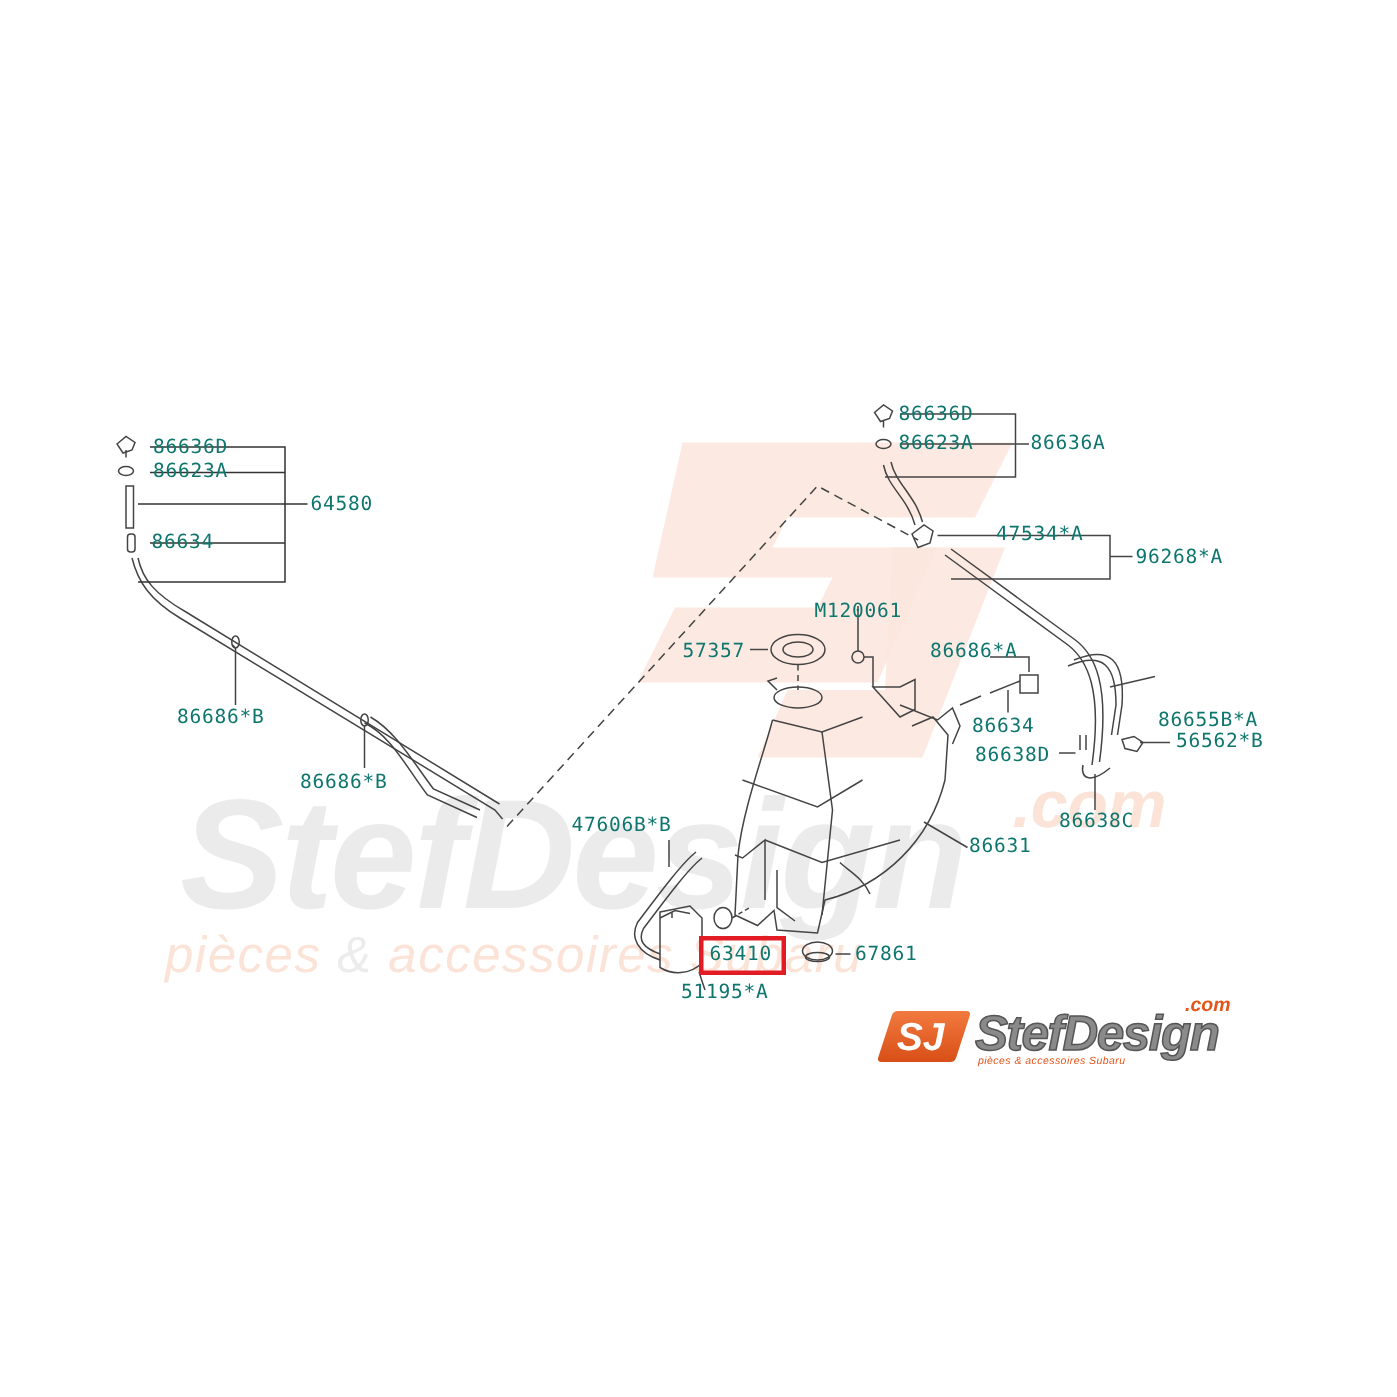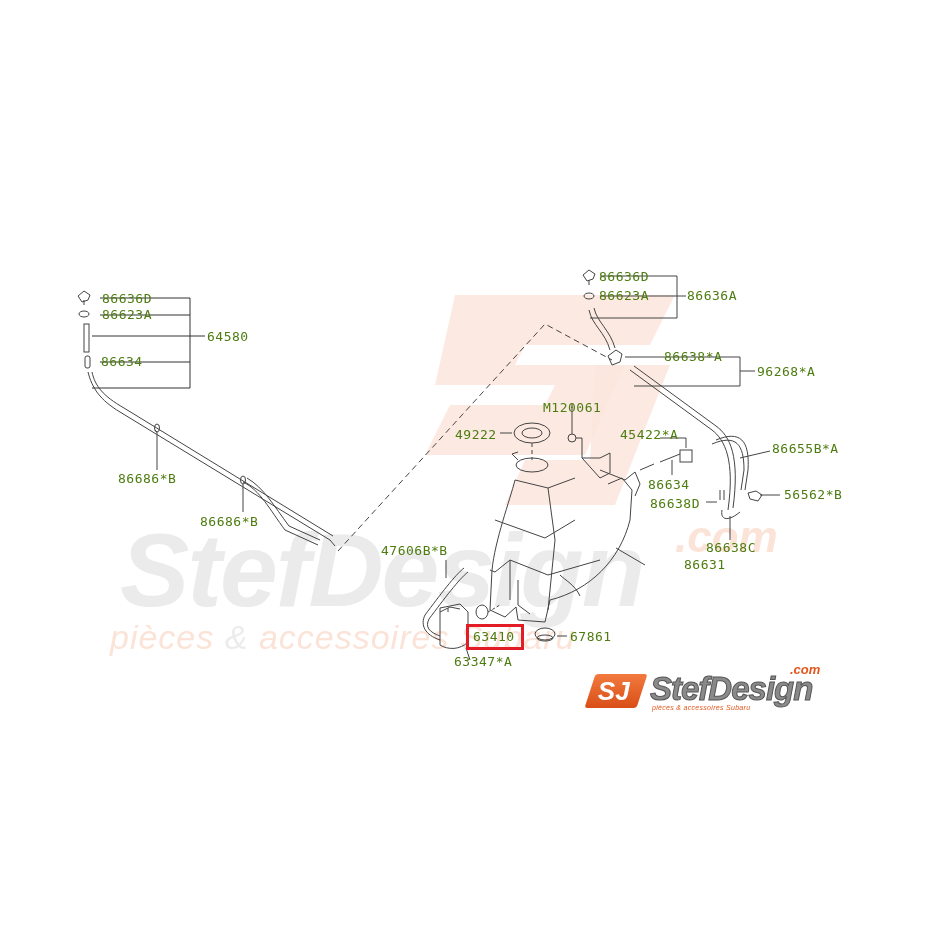--- a/index.html
+++ b/index.html
@@ -1,18 +1,18 @@
 <!DOCTYPE html>
 <html><head>
 <meta charset="utf-8">
 <style>
   html, body { margin: 0; padding: 0; background: #ffffff; }
   body { width: 931px; height: 931px; position: relative; overflow: hidden; font-family: "DejaVu Sans Mono", monospace; }
   .canvas { position: absolute; left: 0; top: 0; width: 931px; height: 931px; }
-  .lbl { position: absolute; font-family: "DejaVu Sans Mono", monospace; font-size: 13px; color: #4d7c0f; letter-spacing: 0.5px; white-space: nowrap; line-height: 14px; }
+  .lbl { position: absolute; font-family: "DejaVu Sans Mono", monospace; font-size: 13px; color: #0f766e; letter-spacing: 0.5px; white-space: nowrap; line-height: 14px; }
   .wm-sj { position: absolute; left: 395px; top: 285px; width: 290px; height: 230px; }
   .wm-text { position: absolute; left: 120px; top: 520px; font-family: "Liberation Sans", sans-serif; font-style: italic; font-weight: bold; font-size: 104px; color: #ebebeb; letter-spacing: -2px; line-height: 100px; }
   .wm-com { position: absolute; left: 675px; top: 512px; font-family: "Liberation Sans", sans-serif; font-style: italic; font-weight: bold; font-size: 44px; color: #fbe3d8; }
   .wm-sub { position: absolute; left: 110px; top: 618px; font-family: "Liberation Sans", sans-serif; font-style: italic; font-size: 34px; color: #fbe3d8; letter-spacing: 1px; }
   .wm-sub .amp { color: #ececec; }
   .highlight { position: absolute; left: 466px; top: 624px; width: 58px; height: 26px; border: 3px solid #e11c24; box-sizing: border-box; }
   .logo { position: absolute; left: 590px; top: 668px; width: 260px; height: 48px; }
   .logo-box { position: absolute; left: 0; top: 6px; width: 52px; height: 34px; background: linear-gradient(#f27a3f, #d84f17); transform: skewX(-18deg); border-radius: 3px; }
   .logo-box span { position: absolute; left: 8px; top: 2px; font-family: "Liberation Sans", sans-serif; font-style: italic; font-weight: bold; font-size: 26px; color: #fff; transform: skewX(18deg); }
   .logo-name { position: absolute; left: 60px; top: 2px; font-family: "Liberation Sans", sans-serif; font-style: italic; font-weight: bold; font-size: 33px; color: #8a8a8a; letter-spacing: -1px; -webkit-text-stroke: 1px #555; }
@@ -116,38 +116,38 @@
   <div class="lbl" style="left:102px;top:292px">86636D</div>
   <div class="lbl" style="left:102px;top:308px">86623A</div>
   <div class="lbl" style="left:207px;top:330px">64580</div>
   <div class="lbl" style="left:101px;top:355px">86634</div>
   <div class="lbl" style="left:118px;top:472px">86686*B</div>
   <div class="lbl" style="left:200px;top:515px">86686*B</div>
 
   <div class="lbl" style="left:599px;top:270px">86636D</div>
   <div class="lbl" style="left:599px;top:289px">86623A</div>
   <div class="lbl" style="left:687px;top:289px">86636A</div>
-  <div class="lbl" style="left:664px;top:350px">86638*A</div>
+  <div class="lbl" style="left:664px;top:350px">47534*A</div>
   <div class="lbl" style="left:757px;top:365px">96268*A</div>
 
   <div class="lbl" style="left:543px;top:401px">M120061</div>
-  <div class="lbl" style="left:455px;top:428px">49222</div>
-  <div class="lbl" style="left:620px;top:428px">45422*A</div>
+  <div class="lbl" style="left:455px;top:428px">57357</div>
+  <div class="lbl" style="left:620px;top:428px">86686*A</div>
   <div class="lbl" style="left:648px;top:478px">86634</div>
   <div class="lbl" style="left:650px;top:497px">86638D</div>
-  <div class="lbl" style="left:772px;top:442px">86655B*A</div>
+  <div class="lbl" style="left:772px;top:474px">86655B*A</div>
   <div class="lbl" style="left:784px;top:488px">56562*B</div>
   <div class="lbl" style="left:706px;top:541px">86638C</div>
 
-  <div class="lbl" style="left:684px;top:558px">86631</div>
+  <div class="lbl" style="left:646px;top:558px">86631</div>
   <div class="lbl" style="left:381px;top:544px">47606B*B</div>
   <div class="lbl" style="left:473px;top:630px">63410</div>
   <div class="highlight"></div>
   <div class="lbl" style="left:570px;top:630px">67861</div>
-  <div class="lbl" style="left:454px;top:655px">63347*A</div>
+  <div class="lbl" style="left:454px;top:655px">51195*A</div>
 
   <div class="logo">
     <div class="logo-box">
         <span>SJ</span>
       </div>
     <div class="logo-name">StefDesign</div>
     <div class="logo-com">.com</div>
     <div class="logo-sub">pièces &amp; accessoires Subaru</div>
   </div>
 </div>

